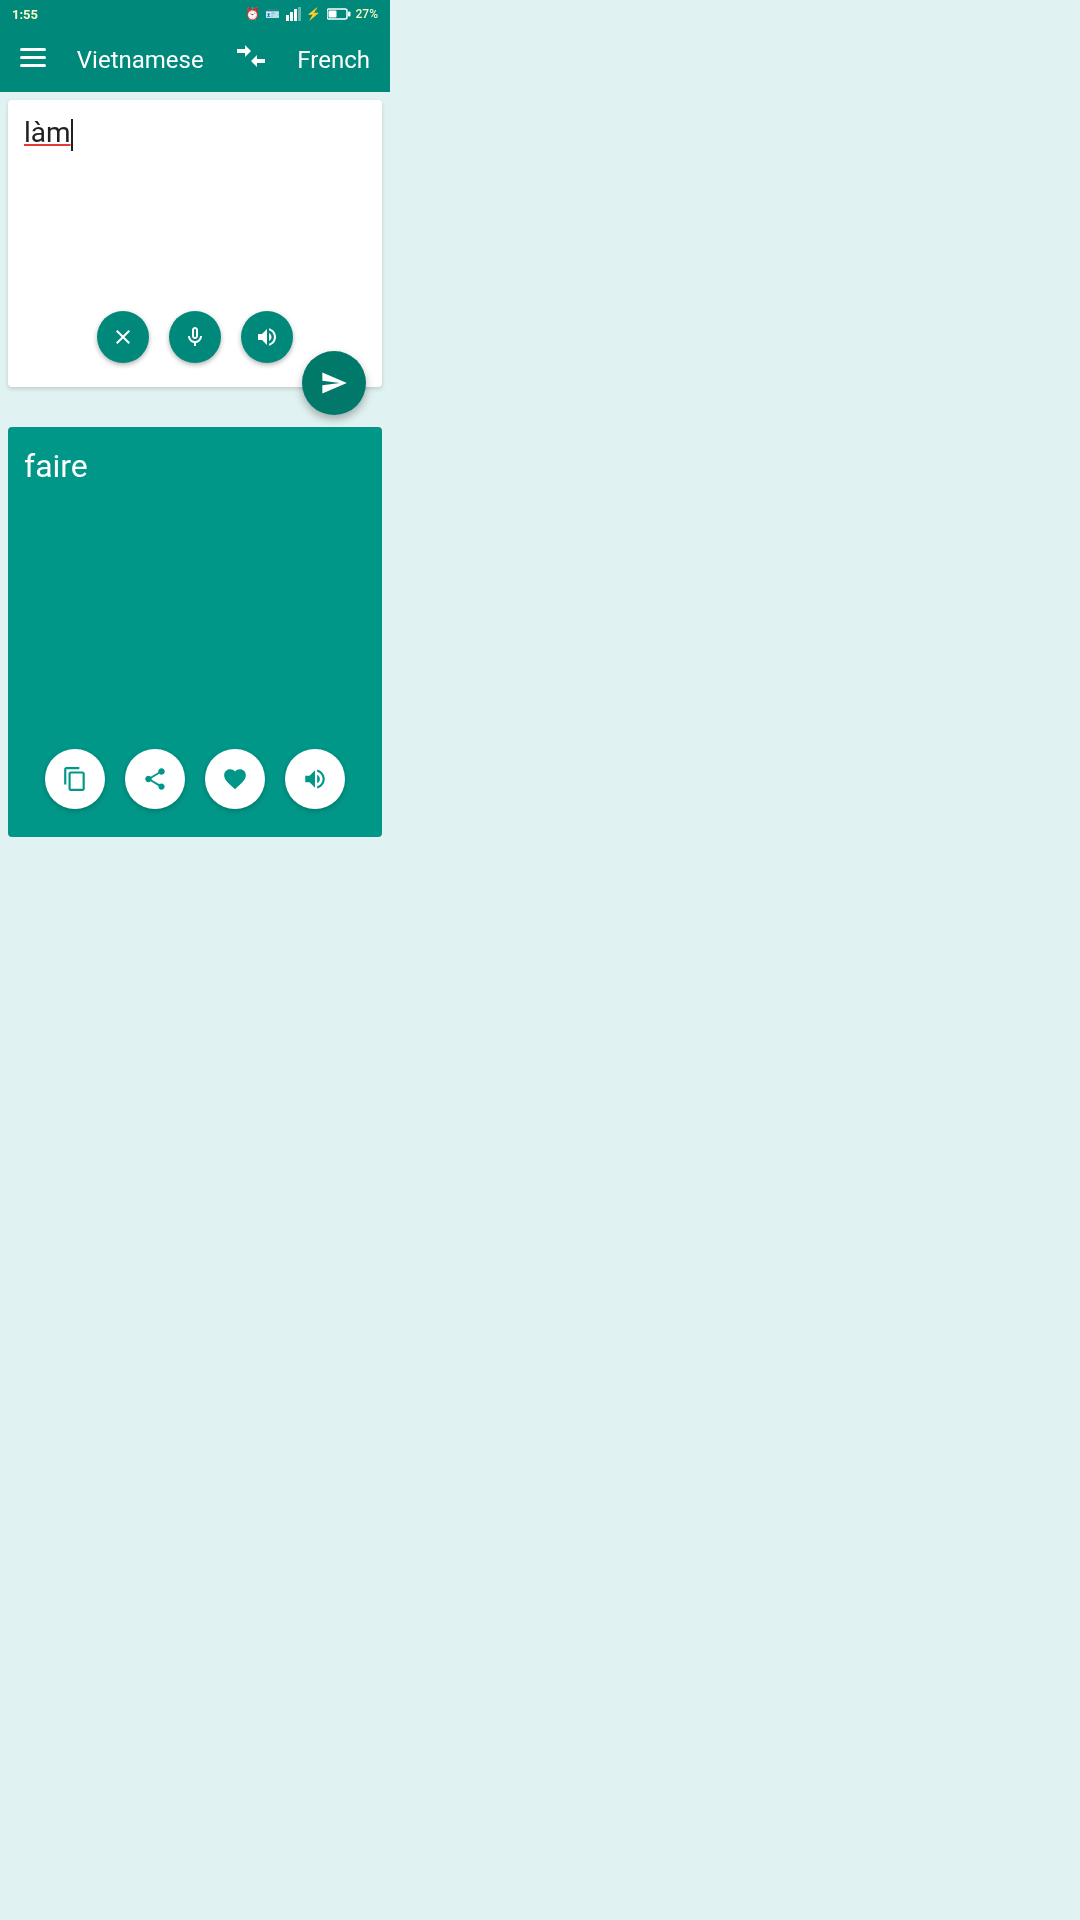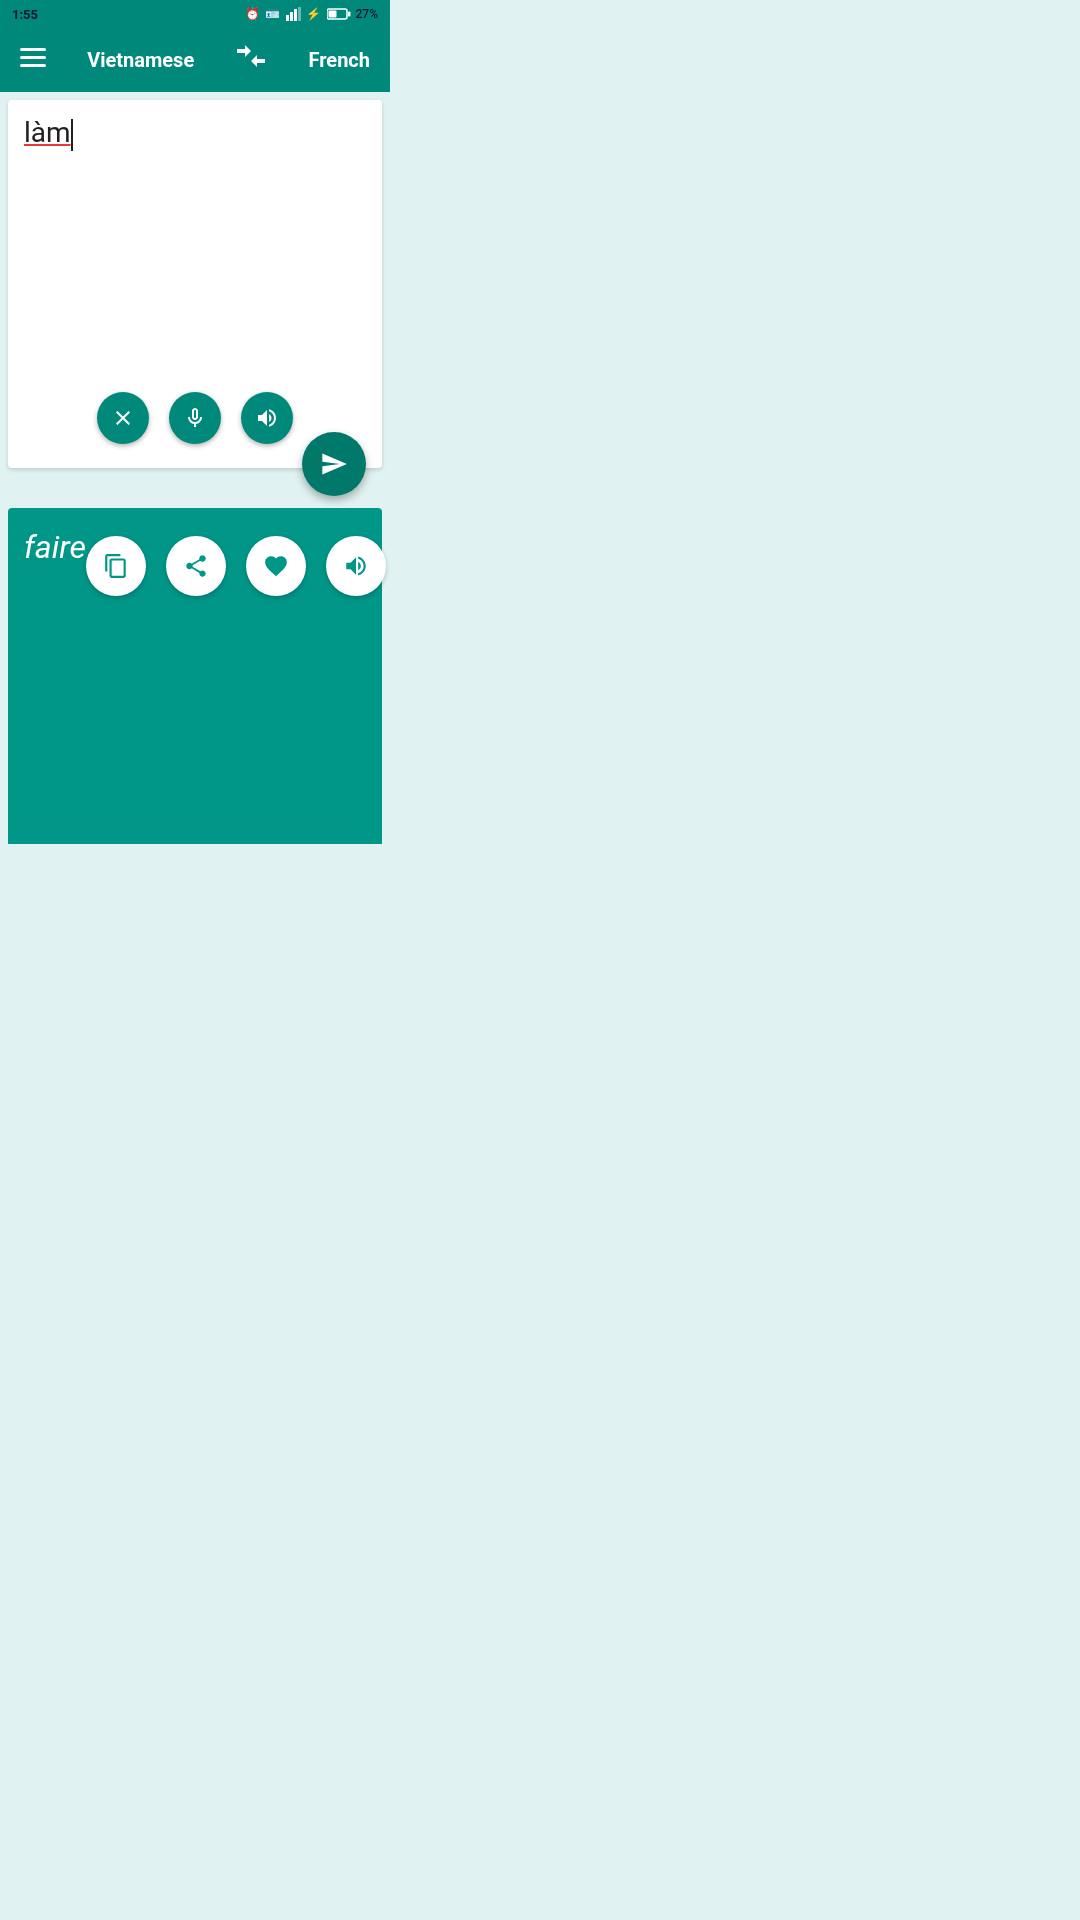--- a/index.html
+++ b/index.html
@@ -14,21 +14,21 @@
       height: 844px;
       font-family: 'Roboto', Arial, sans-serif;
       background: #e0f2f1;
       overflow: hidden;
       position: relative;
     }
 
     
     .status-bar {
       background: #00897b;
-      color: #0f172a;
+      color: #fef9c3;
       height: 28px;
       display: flex;
       align-items: center;
       justify-content: space-between;
       padding: 0 12px;
       font-size: 13px;
       font-weight: 500;
     }
 
     .status-left {
@@ -54,37 +54,37 @@
 
     .menu-icon {
       color: white;
       font-size: 22px;
       line-height: 1;
       cursor: pointer;
     }
 
     .language-label {
       color: white;
-      font-size: 20px;
-      font-weight: 700;
+      font-size: 24px;
+      font-weight: 400;
     }
 
     .swap-icon {
       color: white;
       font-size: 22px;
       cursor: pointer;
     }
 
     
     .input-area {
       background: white;
       margin: 8px;
       border-radius: 4px;
       padding: 16px;
-      height: 368px;
+      height: 287px;
       position: relative;
       box-shadow: 0 2px 4px rgba(0,0,0,0.15);
       display: flex;
       flex-direction: column;
     }
 
     .text-underline {
       text-decoration: underline;
       text-decoration-color: #e53935;
     }
@@ -157,22 +157,21 @@
     
     .translation-area {
       background: #009688;
       margin: 8px;
       margin-top: 40px;
       border-radius: 4px;
       padding: 20px 16px;
       height: 410px;
       position: relative;
       display: flex;
-      flex-direction: row;
-      font-style: italic;
+      flex-direction: column;
     }
 
     .translation-text {
       font-size: 32px;
       color: white;
       font-weight: 400;
       flex: 1;
     }
 
     .translation-controls {

